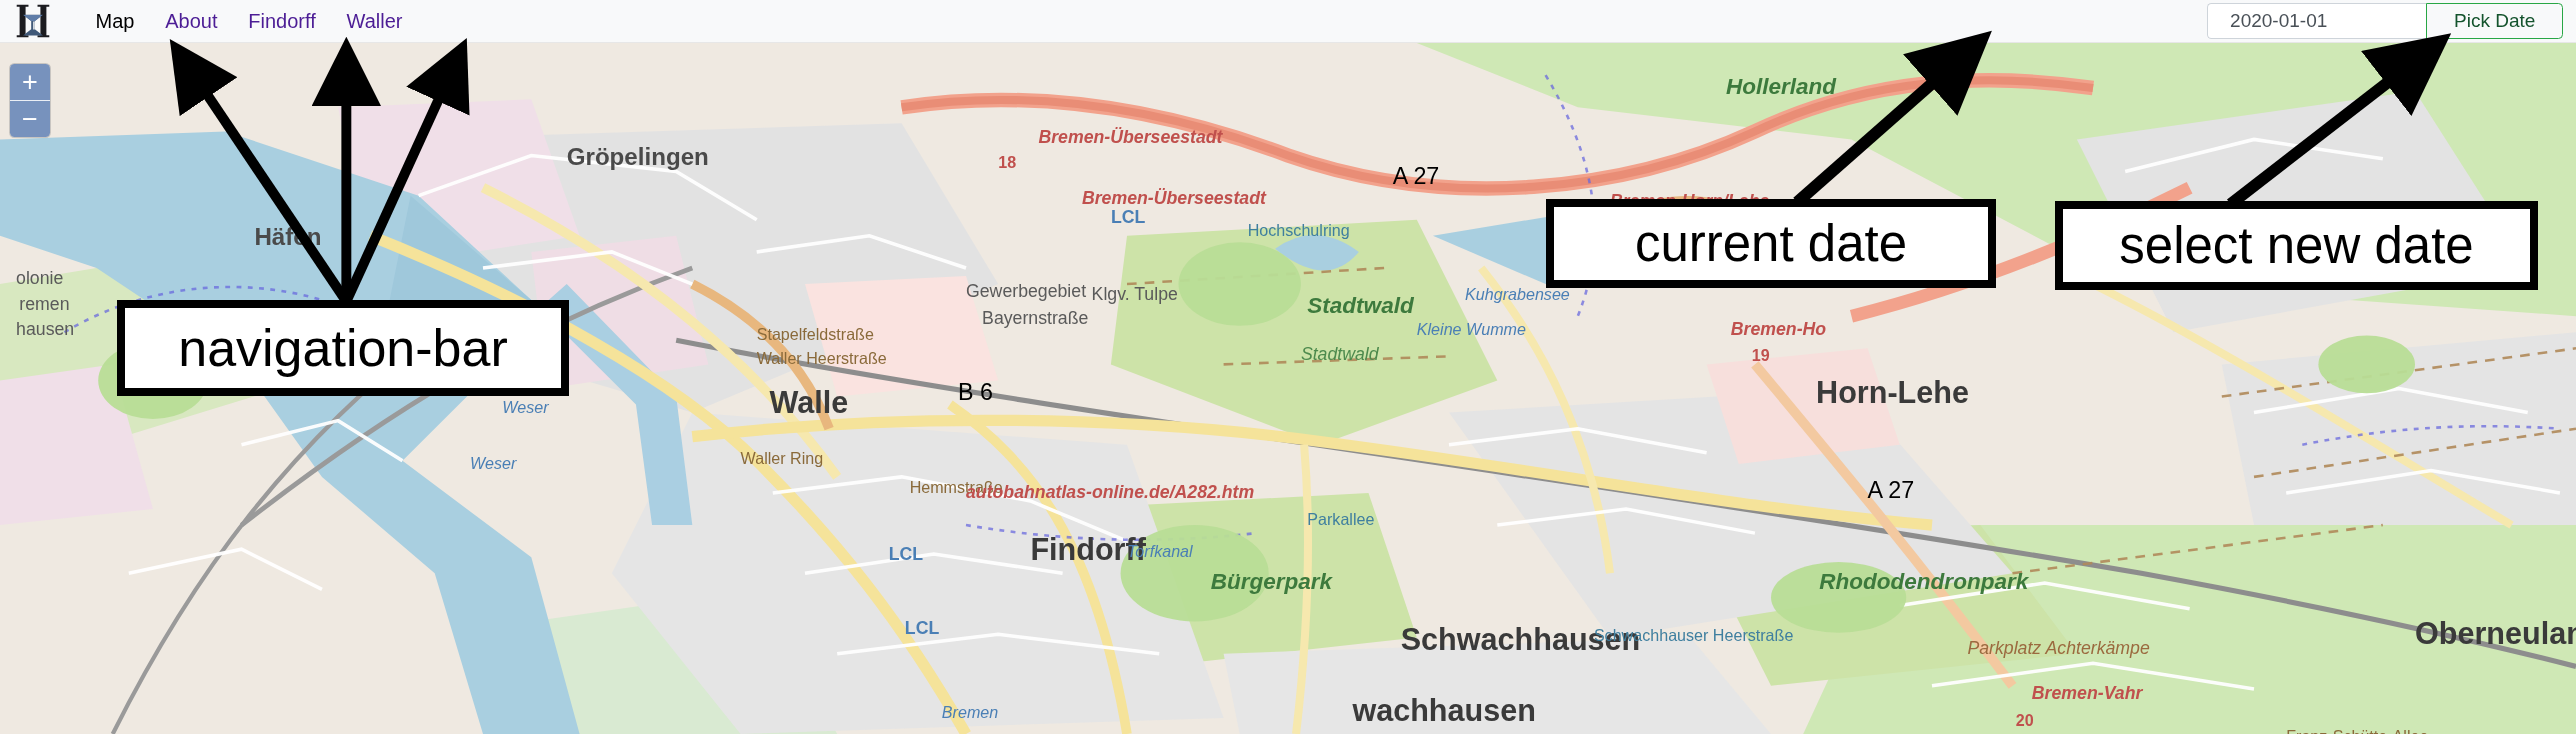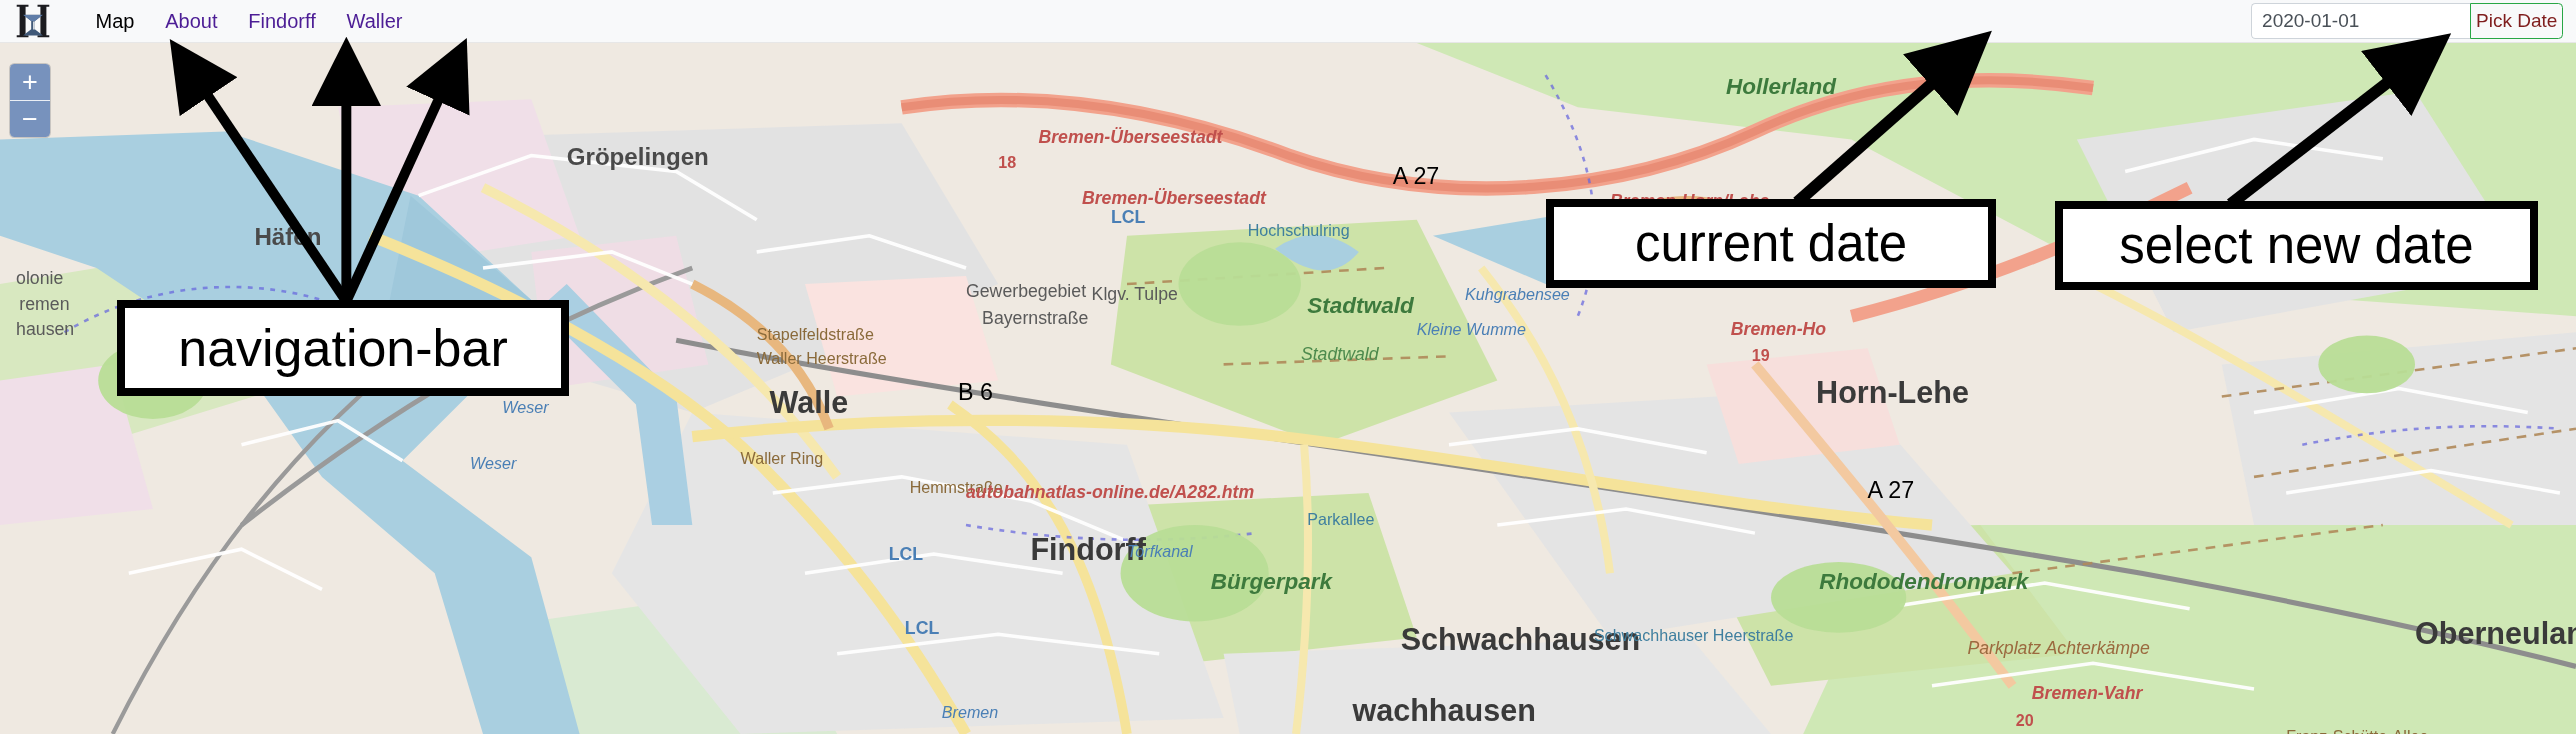--- a/index.html
+++ b/index.html
@@ -27,28 +27,28 @@
     padding:0 15.4px;text-decoration:none;white-space:nowrap;cursor:pointer;
   }
   .nav-link.active{color:#000;}
   .nav-spacer{flex:1 1 auto;}
   .date-group{display:flex;align-items:stretch;height:36px;}
   .date-input{
     width:219px;height:36px;box-sizing:border-box;
     border:0.9px solid #ced4da;border-right:none;
     border-radius:4.5px 0 0 4.5px;background:#fff;
     font-family:"Liberation Sans", sans-serif;
-    font-size:19px;color:#495057;padding:0 10px;outline:none;
+    font-size:19px;color:#495057;padding:0 22px;outline:none;
   }
   .pick-btn{
     height:36px;box-sizing:border-box;
     border:0.9px solid #28a745;border-radius:0 4.5px 4.5px 0;
-    background:#f8f9fa;color:#7f1d1d;
+    background:#f8f9fa;color:#14532d;
     font-family:"Liberation Sans", sans-serif;
-    font-size:19px;padding:0 5px;cursor:pointer;white-space:nowrap;
+    font-size:19px;padding:0 27px;cursor:pointer;white-space:nowrap;
   }
 
   
   .map{
     position:absolute;left:0;top:43px;width:2576px;height:691px;
     overflow:hidden;background:#e8e3dc;z-index:1;
   }
   .map-svg{position:absolute;left:0;top:0;width:2576px;height:691px;}
 
   

